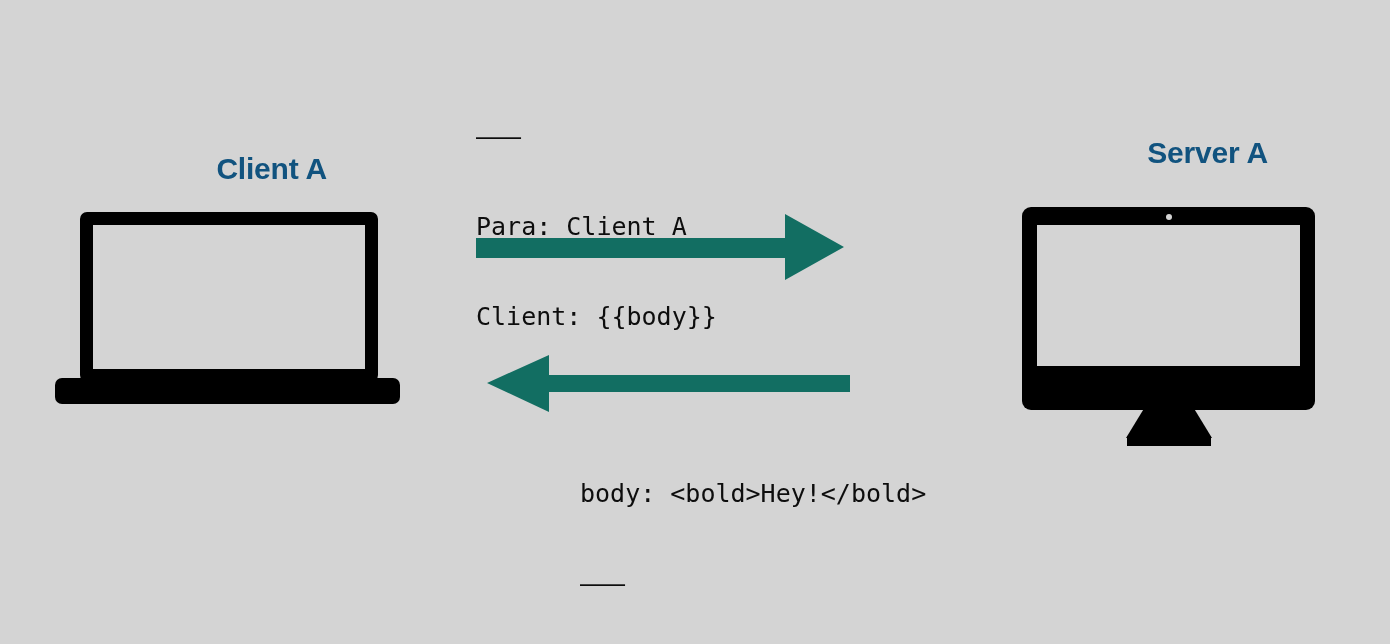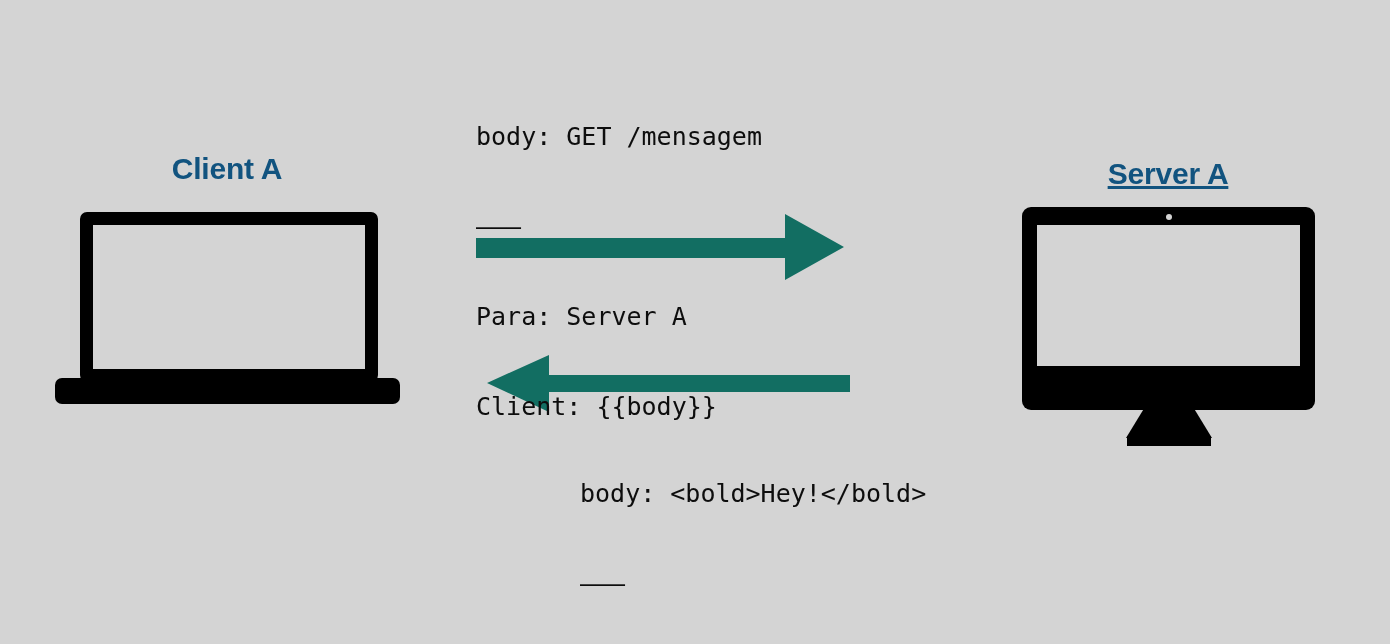--- a/index.html
+++ b/index.html
@@ -20,34 +20,33 @@
   }
 
   
   .node-label {
     position: absolute;
     font-family: "Liberation Sans", sans-serif;
     font-weight: bold;
     font-size: 30px;
     letter-spacing: -0.2px;
     color: #11537f;
-    text-align: center;
+    text-align: right;
     white-space: nowrap;
     line-height: 1;
   }
   #client-label {
     left: 127px;
     top: 154px;
     width: 200px;
   }
   #server-label {
     left: 1068px;
-    top: 159px;
+    top: 138px;
     width: 200px;
-    text-decoration: underline;
   }
 
   
   #laptop-icon {
     position: absolute;
     left: 55px;
     top: 210px;
     width: 345px;
     height: 195px;
   }
@@ -177,23 +176,22 @@
 
   <svg id="arrow-request" class="arrow" viewBox="0 0 368 66" width="368" height="66">
     <polygon points="0,24 309,24 309,0 368,33 309,66 309,44 0,44" fill="#126e62"></polygon>
   </svg>
 
   <svg id="arrow-response" class="arrow" viewBox="0 0 363 57" width="363" height="57">
     <polygon points="0,28 62,0 62,20 363,20 363,37 62,37 62,57" fill="#126e62"></polygon>
   </svg>
 
   <div id="msg-request" class="msg-block">
-    <span class="msg-line">body: GET /mensagem</span>
     <span class="msg-line">———</span>
-    <span class="msg-line">Para: Server A</span>
+    <span class="msg-line">Para: Client A</span>
     <span class="msg-line">Client: {{body}}</span>
   </div>
 
   <div id="msg-response" class="msg-block">
     <span class="msg-line">body: &lt;bold&gt;Hey!&lt;/bold&gt;</span>
     <span class="msg-line">———</span>
     
     
     
   </div>

